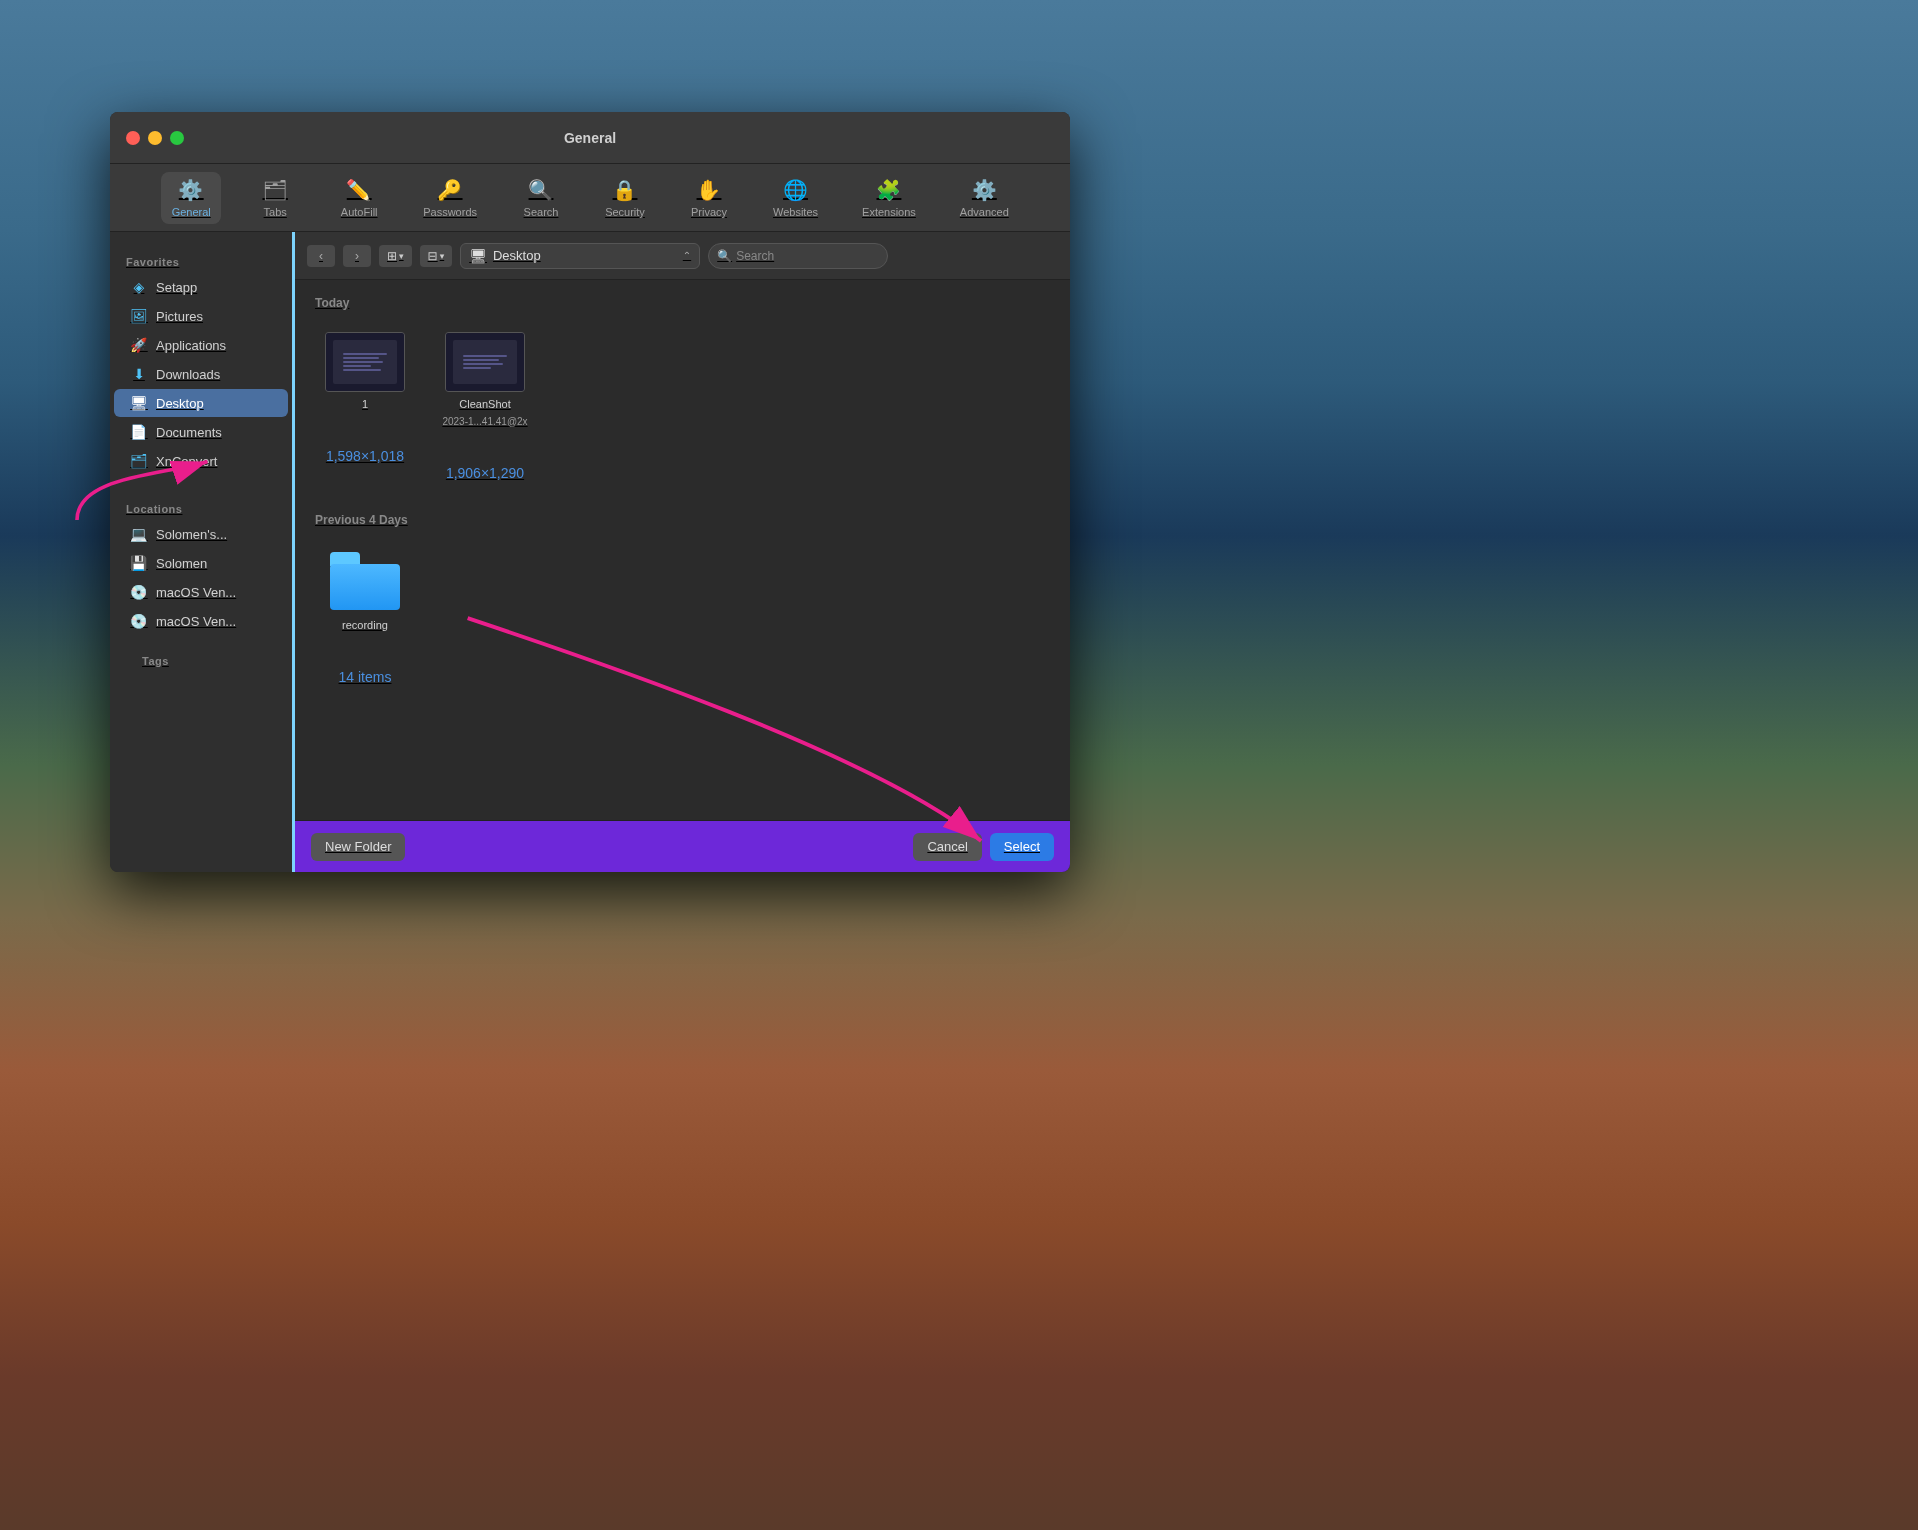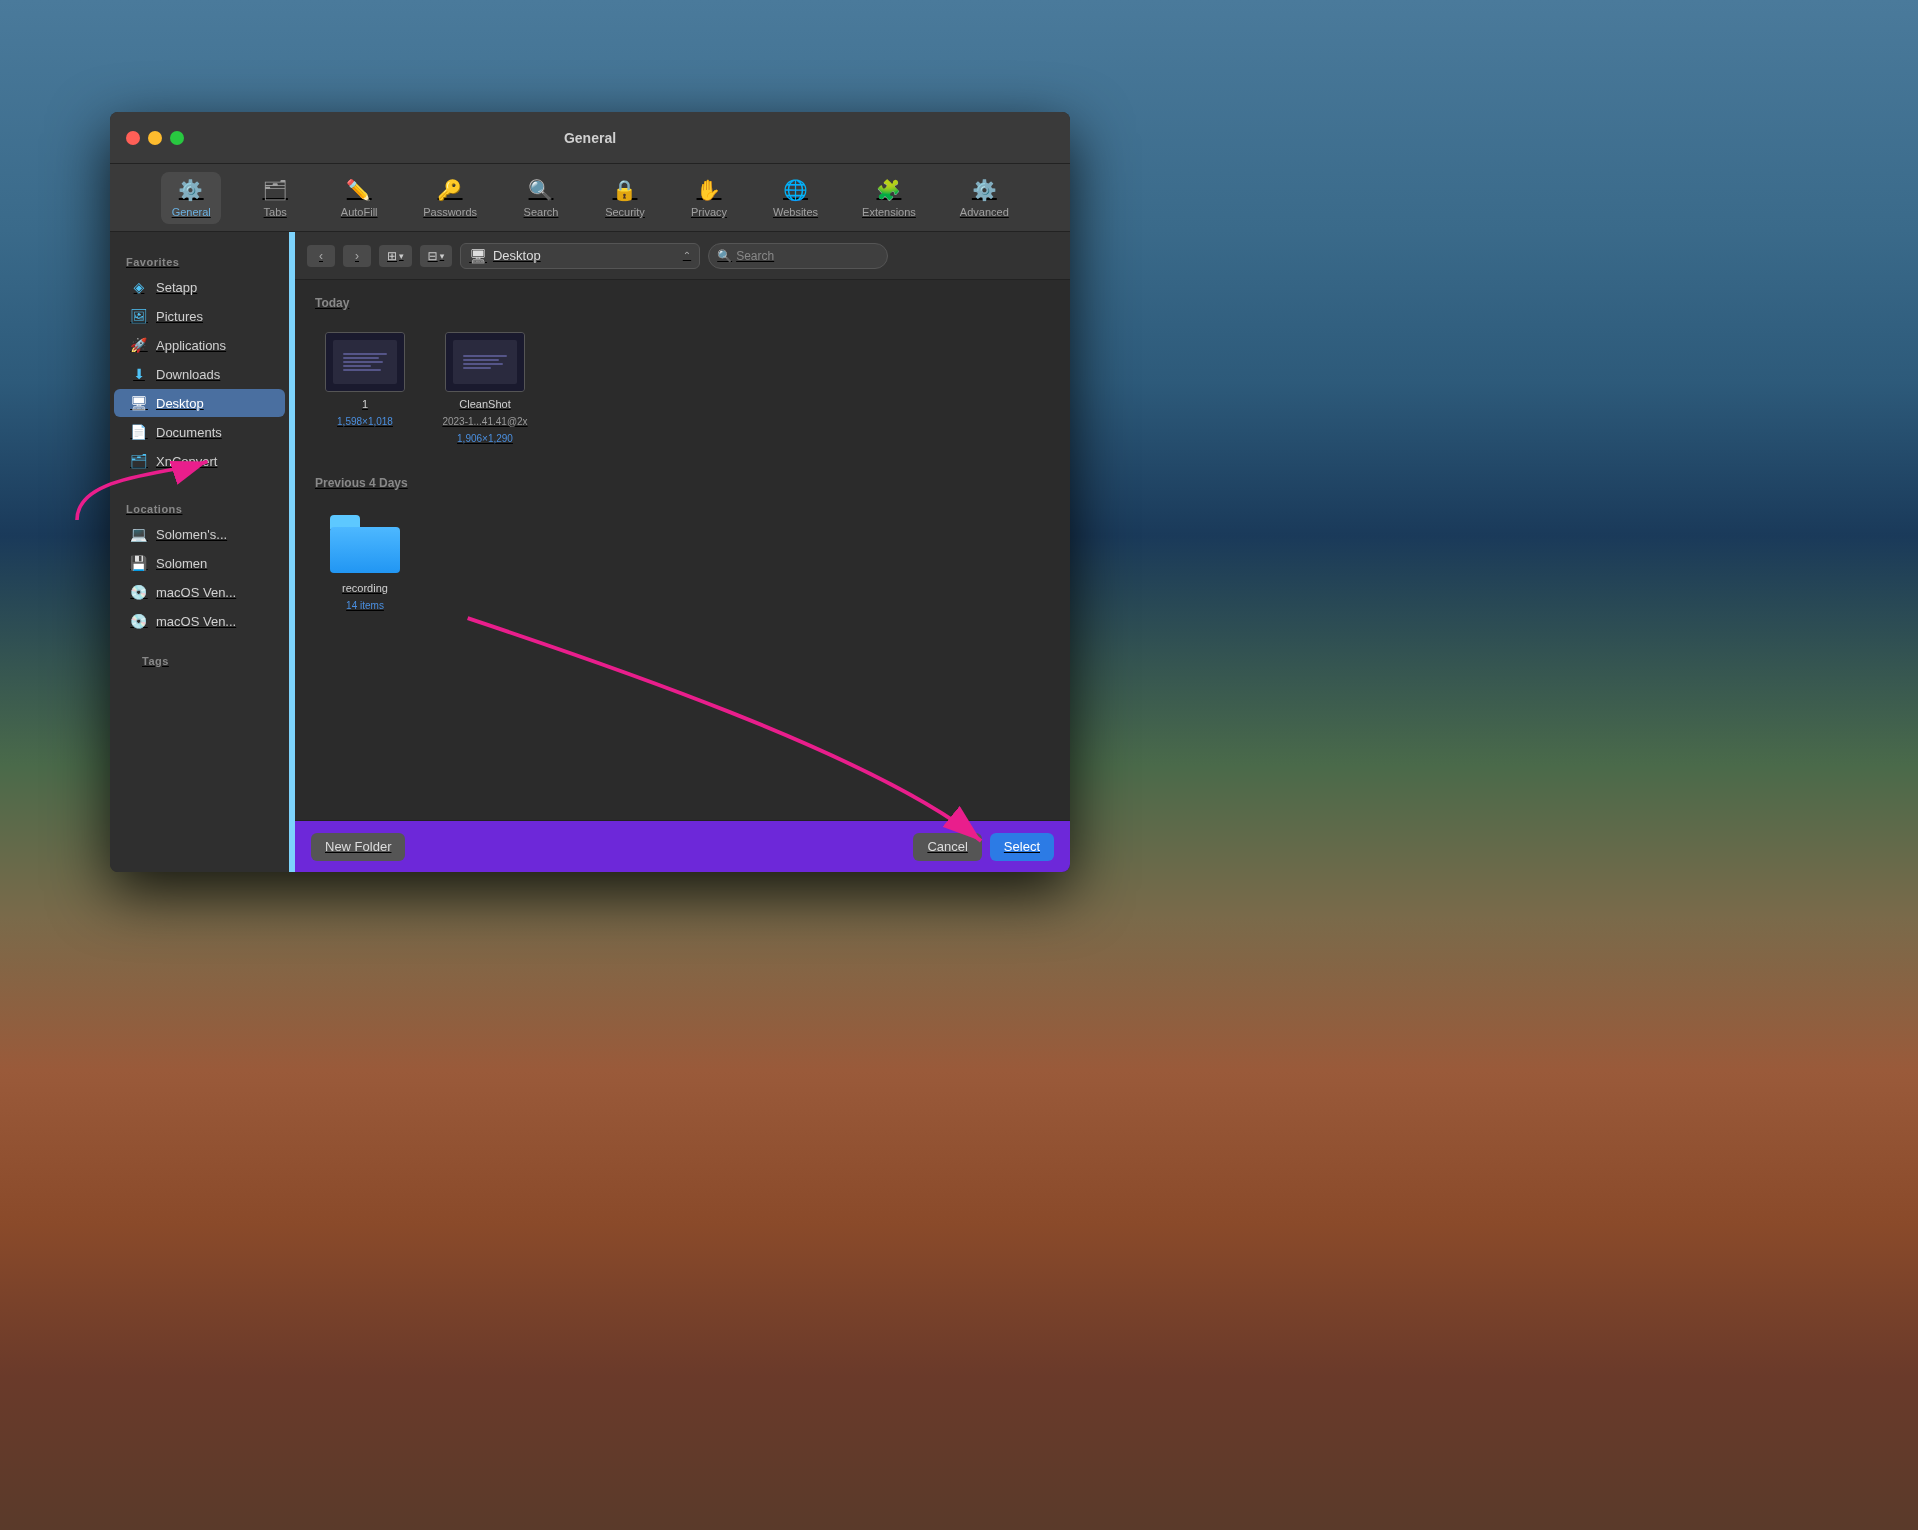--- a/index.html
+++ b/index.html
@@ -125,21 +125,21 @@
       display: flex;
       height: calc(100% - 52px - 68px);
     }
 
     
     .sidebar {
       width: 185px;
       background: #2f2f2f;
       padding: 16px 0;
       overflow-y: auto;
-      border-right: 6px solid #7dd3fc;
+      border-right: 3px solid #7dd3fc;
       flex-shrink: 0;
     }
 
     .sidebar-section-label {
       font-size: 11px;
       font-weight: 600;
       color: #888;
       padding: 8px 16px 4px;
       letter-spacing: 0.5px;
     }
@@ -349,23 +349,24 @@
       font-size: 11px;
       color: #d0d0d0;
       text-align: center;
       max-width: 90px;
       overflow: hidden;
       text-overflow: ellipsis;
       white-space: nowrap;
     }
 
     .file-meta {
-      font-size: 10px;
+      font-size: 14px;
       color: #4a8fe0;
       text-align: center;
+      margin-top: 32px;
     }
 
     
     .folder-icon {
       width: 70px;
       height: 58px;
       position: relative;
     }
     .folder-body {
       position: absolute;

